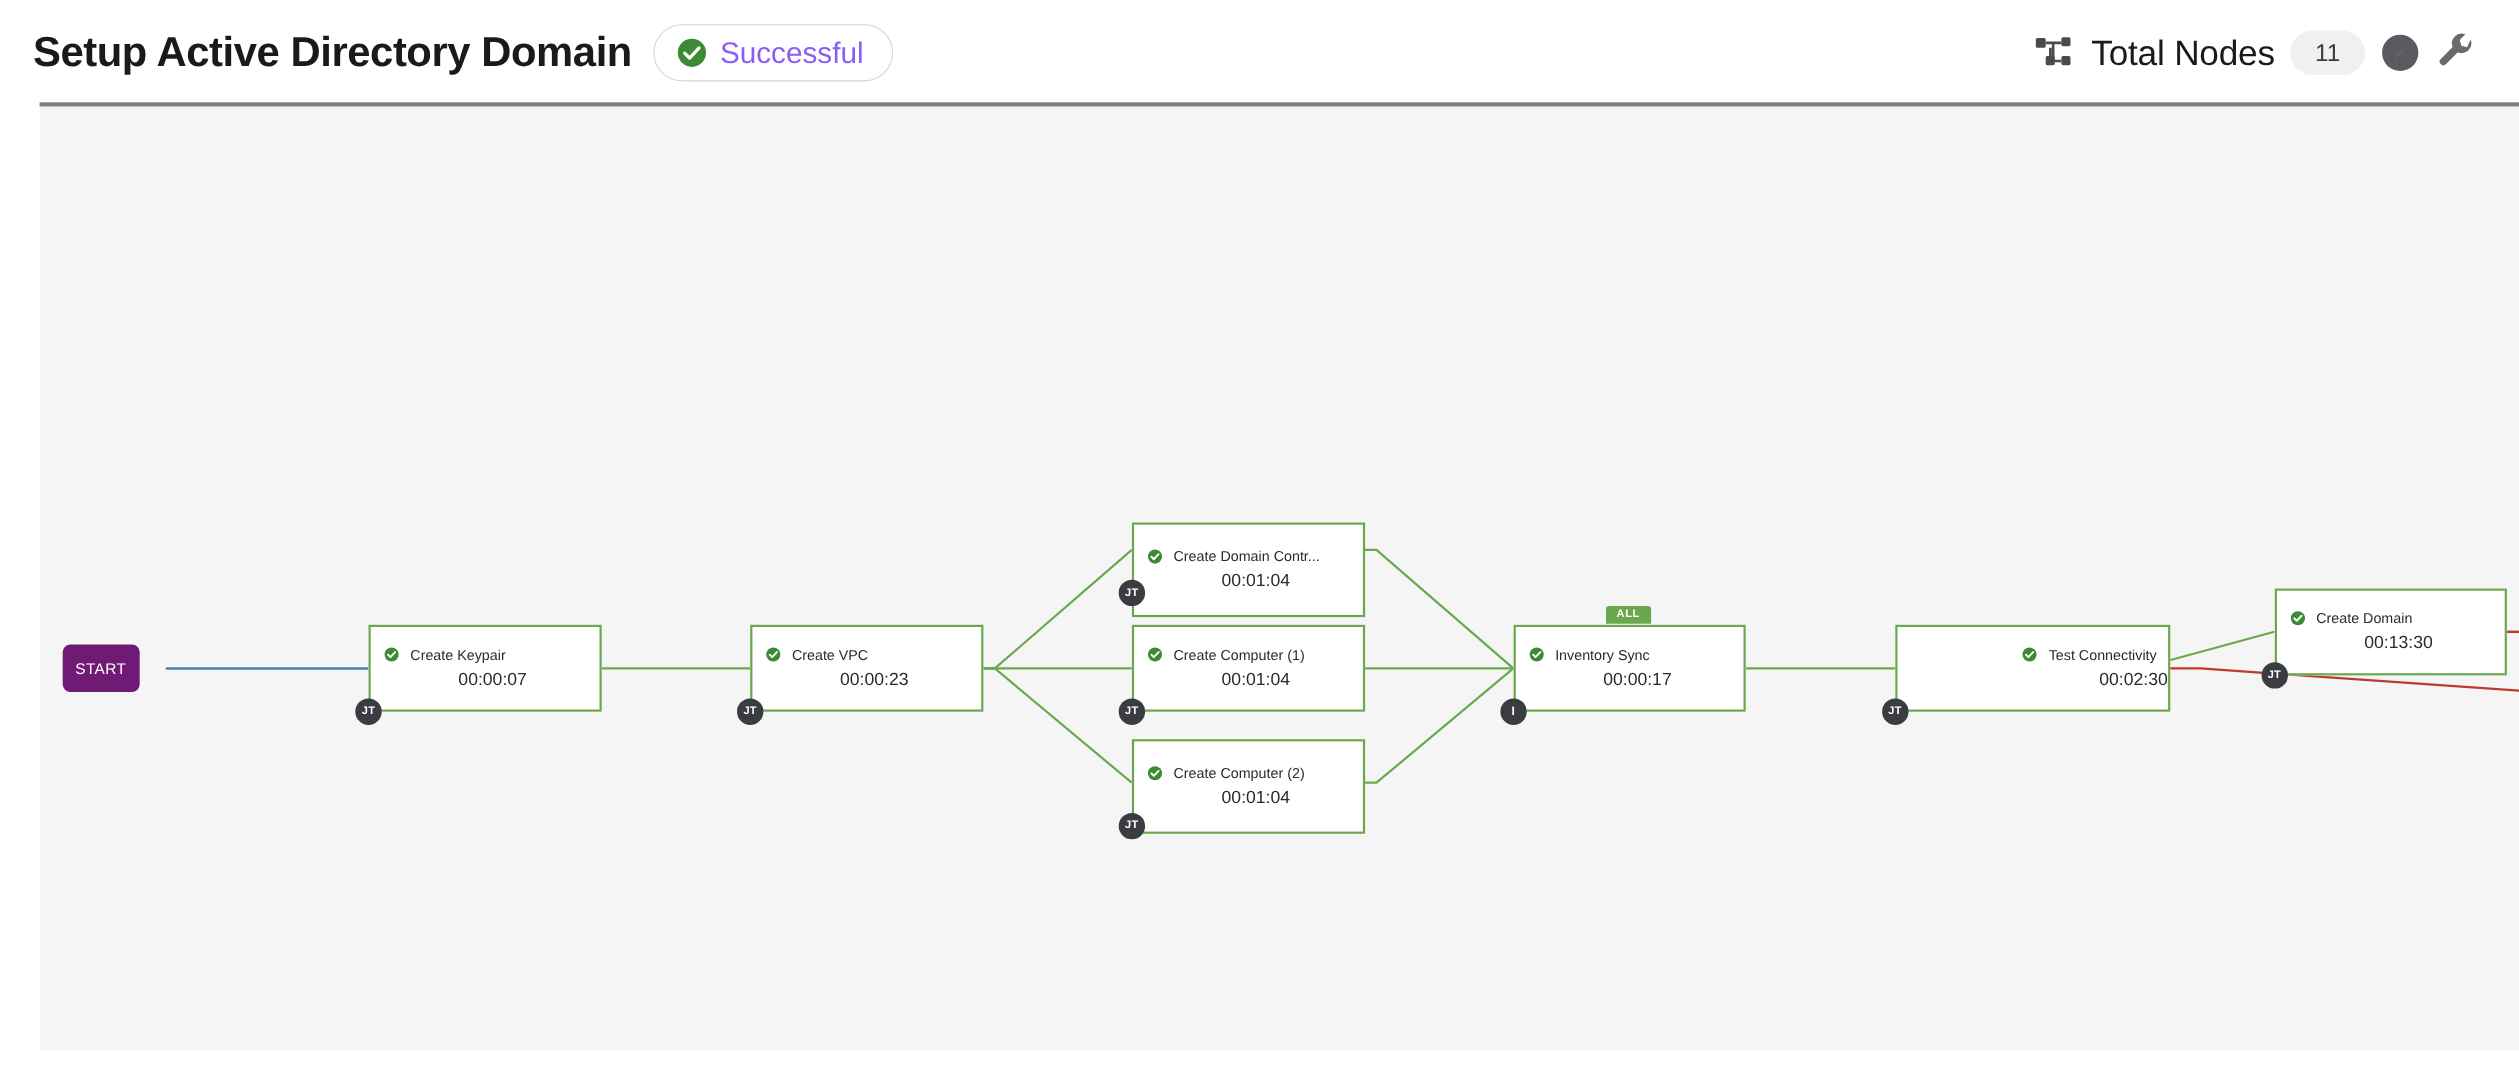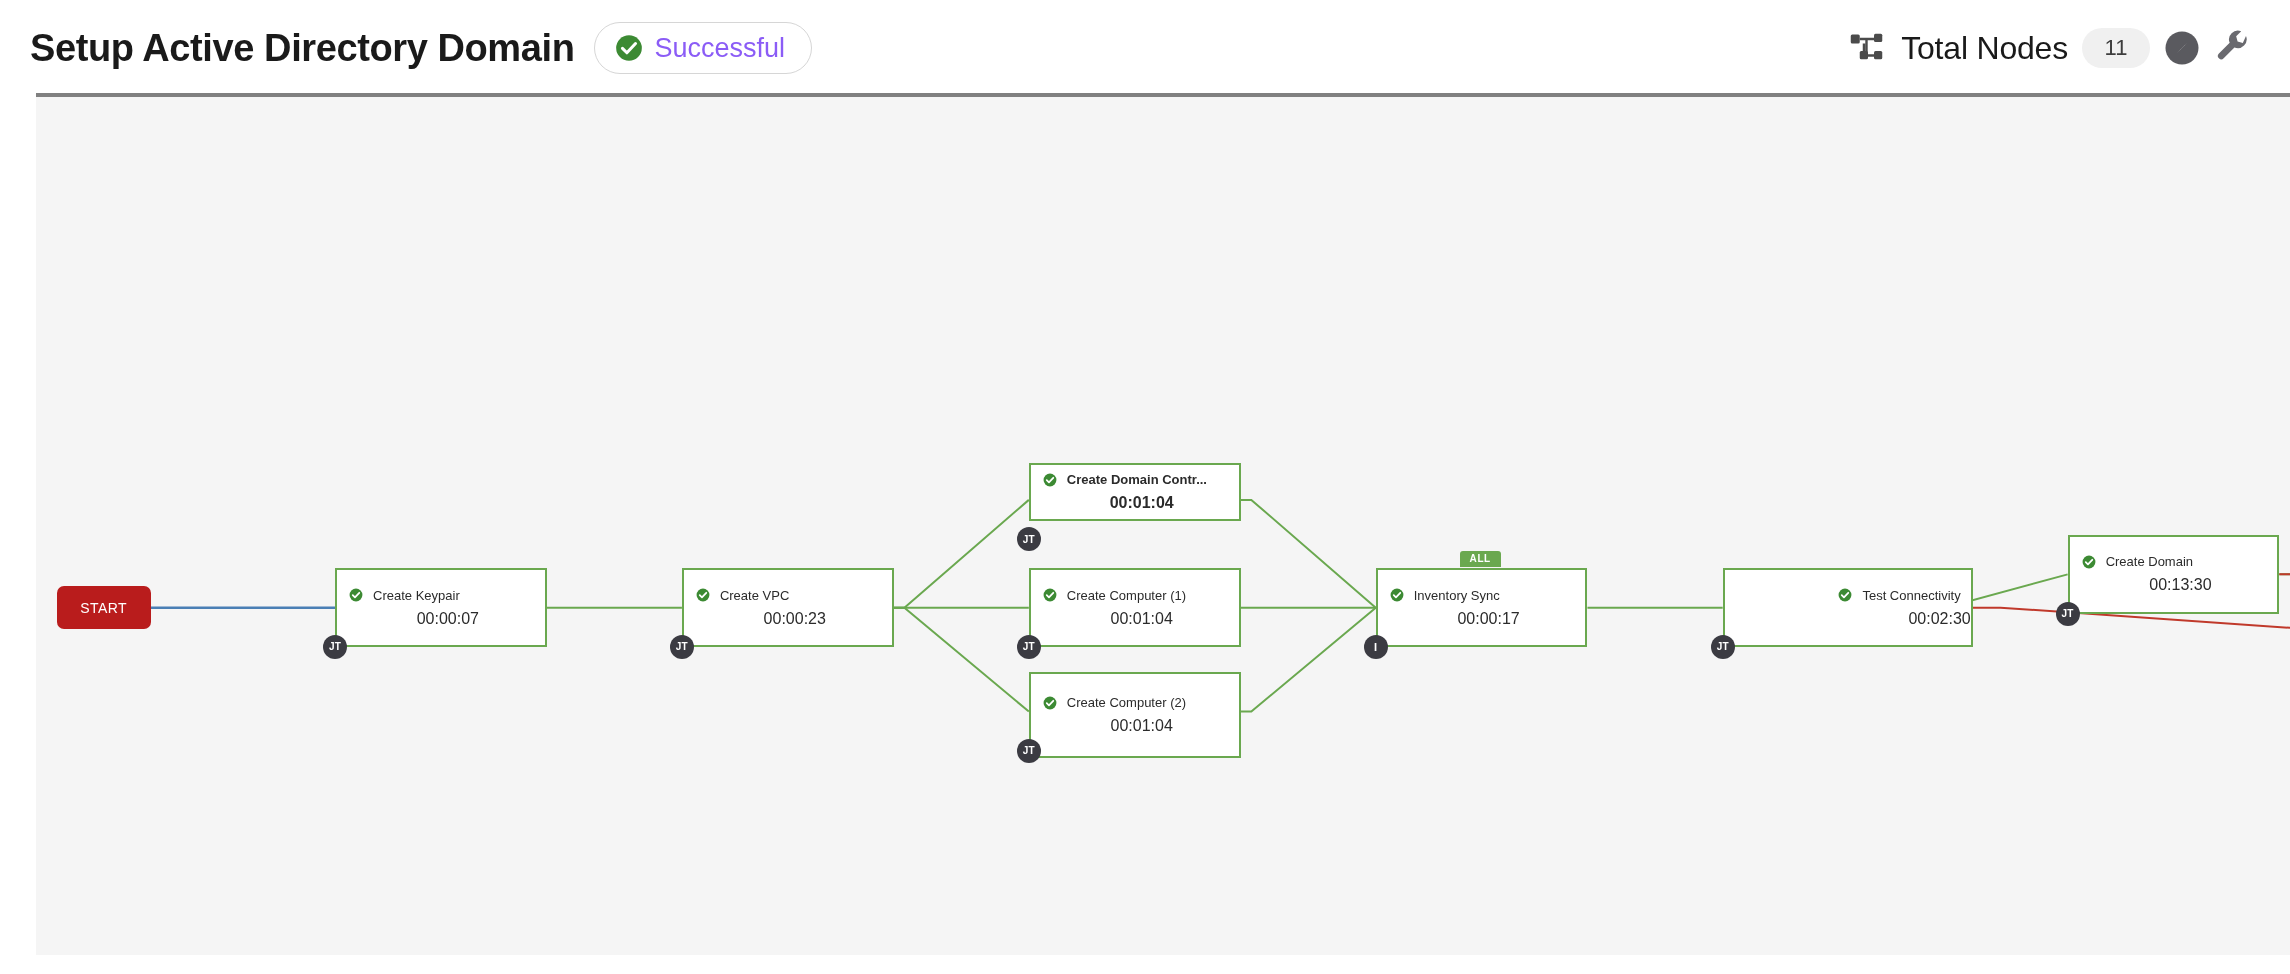--- a/index.html
+++ b/index.html
@@ -176,21 +176,21 @@
         <path d="M 1204.52 614.5600000000001 L 1215.3392 614.5600000000001 L 1339.76 510.68" fill="none" stroke="#6aa84f" stroke-width="2"></path>
         <path d="M 1551.44 510.68 L 1686.68 510.68" fill="none" stroke="#6aa84f" stroke-width="2"></path>
         <path d="M 1898.3600000000001 510.68 L 1909.0224 510.68 L 2031.6399999999999 477.35999999999996" fill="none" stroke="#6aa84f" stroke-width="2"></path>
         <path d="M 1898.3600000000001 510.68 L 1964.5296 510.68 L 2725.48 563.6" fill="none" stroke="#c0392b" stroke-width="2"></path>
         <path d="M 2243.3199999999997 477.35999999999996 L 2254.1391999999996 477.35999999999996 L 2378.56 446" fill="none" stroke="#6aa84f" stroke-width="2"></path>
         <path d="M 2243.3199999999997 477.35999999999996 L 2281.8927999999996 477.35999999999996 L 2725.48 563.6" fill="none" stroke="#c0392b" stroke-width="2"></path>
         <path d="M 2590.24 446 L 2601.0591999999997 446 L 2725.48 432.28" fill="none" stroke="#6aa84f" stroke-width="2"></path>
         <path d="M 2590.24 446 L 2601.0591999999997 446 L 2725.48 563.6" fill="none" stroke="#c0392b" stroke-width="2"></path>
       </svg>
     <div id="nodes-layer">
-        <div class="start-node" style="left: 20.68px; top: 489.12px; width: 94px; height: 43.12px; background: #b91c1c;">
+        <div class="start-node" style="left: 20.68px; top: 489.12px; width: 70px; height: 43.12px; background: #701a75;">
           <span>START</span>
         </div>
         <div class="node" style="left: 299px; top: 471.48px; width: 211.68px; height: 78.4px;">
           <div class="node-row">
             <span class="check-icon">
               <svg width="14" height="14" viewBox="0 0 24 24">
                 <circle cx="12" cy="12" r="11" fill="#3c8a33"></circle>
                 <path d="M6.4 12.3 L10.2 16.1 L17.6 8.2" fill="none" stroke="#ffffff" stroke-width="3" stroke-linecap="round" stroke-linejoin="round"></path>
               </svg>
             </span>
@@ -205,21 +205,21 @@
               <svg width="14" height="14" viewBox="0 0 24 24">
                 <circle cx="12" cy="12" r="11" fill="#3c8a33"></circle>
                 <path d="M6.4 12.3 L10.2 16.1 L17.6 8.2" fill="none" stroke="#ffffff" stroke-width="3" stroke-linecap="round" stroke-linejoin="round"></path>
               </svg>
             </span>
             <span class="node-title">Create VPC</span>
           </div>
           <div class="node-duration">00:00:23</div>
         </div>
         <div class="jt-badge" style="left: 633.92px; top: 537.88px;">JT</div>
-        <div class="node" style="left: 992.84px; top: 366px; width: 211.68px; height: 58px; font-weight: bold;">
+        <div class="node" style="left: 992.84px; top: 378px; width: 211.68px; height: 86px;">
           <div class="node-row">
             <span class="check-icon">
               <svg width="14" height="14" viewBox="0 0 24 24">
                 <circle cx="12" cy="12" r="11" fill="#3c8a33"></circle>
                 <path d="M6.4 12.3 L10.2 16.1 L17.6 8.2" fill="none" stroke="#ffffff" stroke-width="3" stroke-linecap="round" stroke-linejoin="round"></path>
               </svg>
             </span>
             <span class="node-title">Create Domain Contr...</span>
           </div>
           <div class="node-duration">00:01:04</div>

